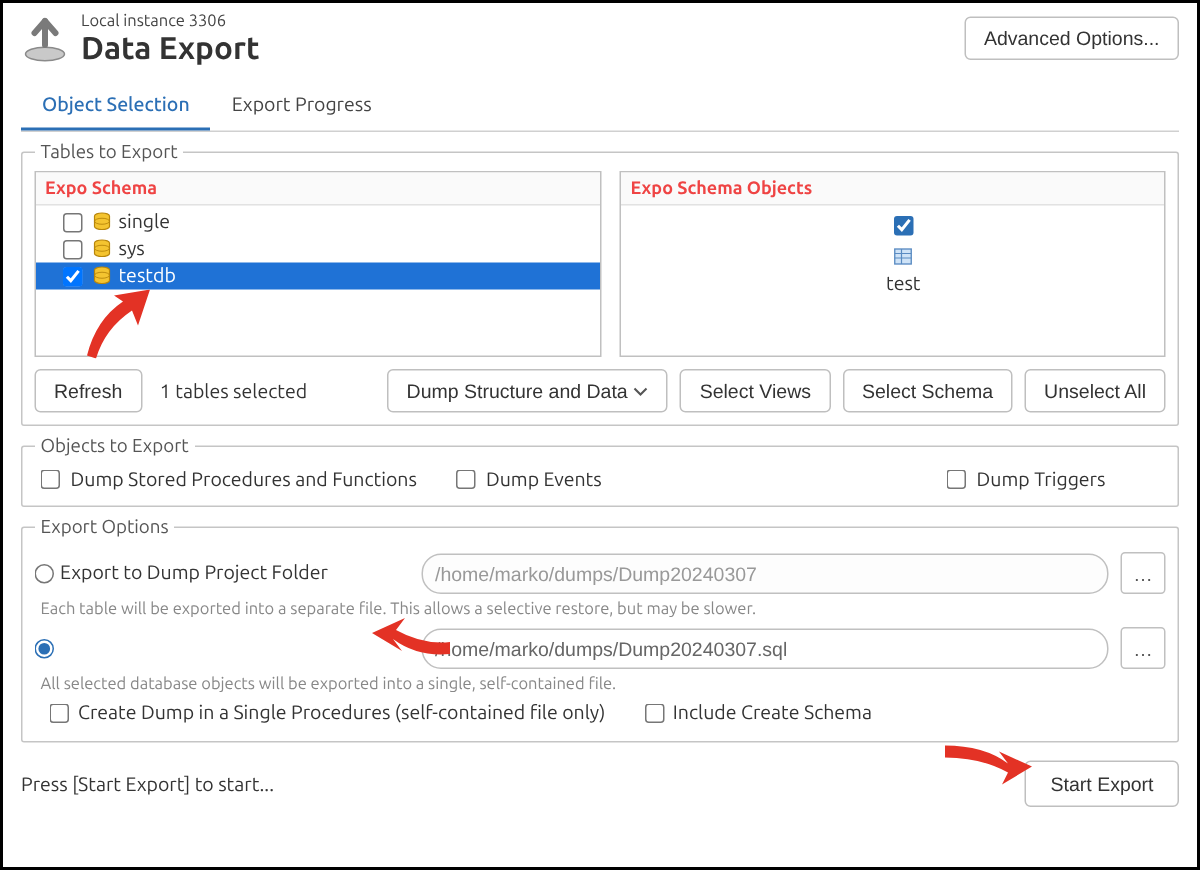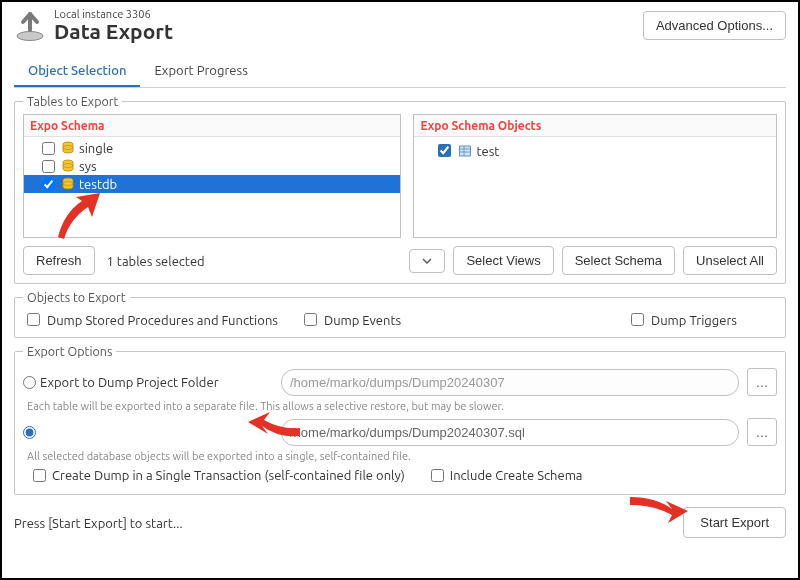--- a/index.html
+++ b/index.html
@@ -46,21 +46,21 @@
     border-bottom:1px solid #e2e2e2; background:#fafafa;
   }
   .pane-body { min-height:100px; padding:2px 0; font-size:13px; position:relative; }
   .schema-item {
     display:flex; align-items:center; gap:4px; padding:2px 6px 2px 18px;
     cursor:pointer;
   }
   .schema-item.selected { background:#1f72d6; color:#fff; }
   .schema-item input[type=checkbox] { margin:0 2px 0 0; }
   .obj-item {
-    display:flex; align-items:center; gap:4px; padding:2px 6px 2px 20px;
+    display:flex; align-items:center; gap:4px; padding:2px 6px 2px 20px;flex-direction:column;
   }
   .db-icon {
     width:14px; height:14px; display:inline-block;
   }
   .tbl-icon { width:14px; height:14px; display:inline-block; }
   .toolbar-row {
     display:flex; gap:8px; align-items:center; margin-top:8px;
   }
   .toolbar-row .spacer { flex:1; }
   .status-text { font-size:13px; color:#333; padding:0 4px; }
@@ -182,20 +182,21 @@
           </div>
         </div>
     </div>
   </div>
 
   <div class="toolbar-row">
     <button class="btn">Refresh</button>
     <span class="status-text">1 tables selected</span>
     <span class="spacer"></span>
     <button class="btn">
+      <span>Dump Structure and Data</span>
       <span>
         <svg width="10" height="10" viewBox="0 0 10 10">
             <path d="M1 3 L5 7 L9 3" fill="none" stroke="#555" stroke-width="1.4"></path>
           </svg>
       </span>
     </button>
     <button class="btn">Select Views</button>
     <button class="btn">Select Schema</button>
     <button class="btn">Unselect All</button>
   </div>
@@ -244,21 +245,21 @@
       <svg class="red-arrow" width="52" height="30" viewBox="0 0 52 30">
         <path d="M52 26 Q30 28 14 16 L20 24 L0 12 L22 2 L16 10 Q34 20 52 18 Z"></path>
       </svg>
     </div>
   </div>
   <div class="hint">All selected database objects will be exported into a single, self-contained file.</div>
 
   <div class="chk-row" style="margin-left:10px">
     <label class="chk-inline">
       <input type="checkbox" style="">
-      <span>Create Dump in a Single Transaction (self-contained file only)</span>
+      <span>Create Dump in a Single Procedures (self-contained file only)</span>
     </label>
     <label class="chk-inline">
       <input type="checkbox" style="">
       <span>Include Create Schema</span>
     </label>
   </div>
 </fieldset>
 
 <div class="footer-row" style="position:relative">
   <span>Press [Start Export] to start...</span>

